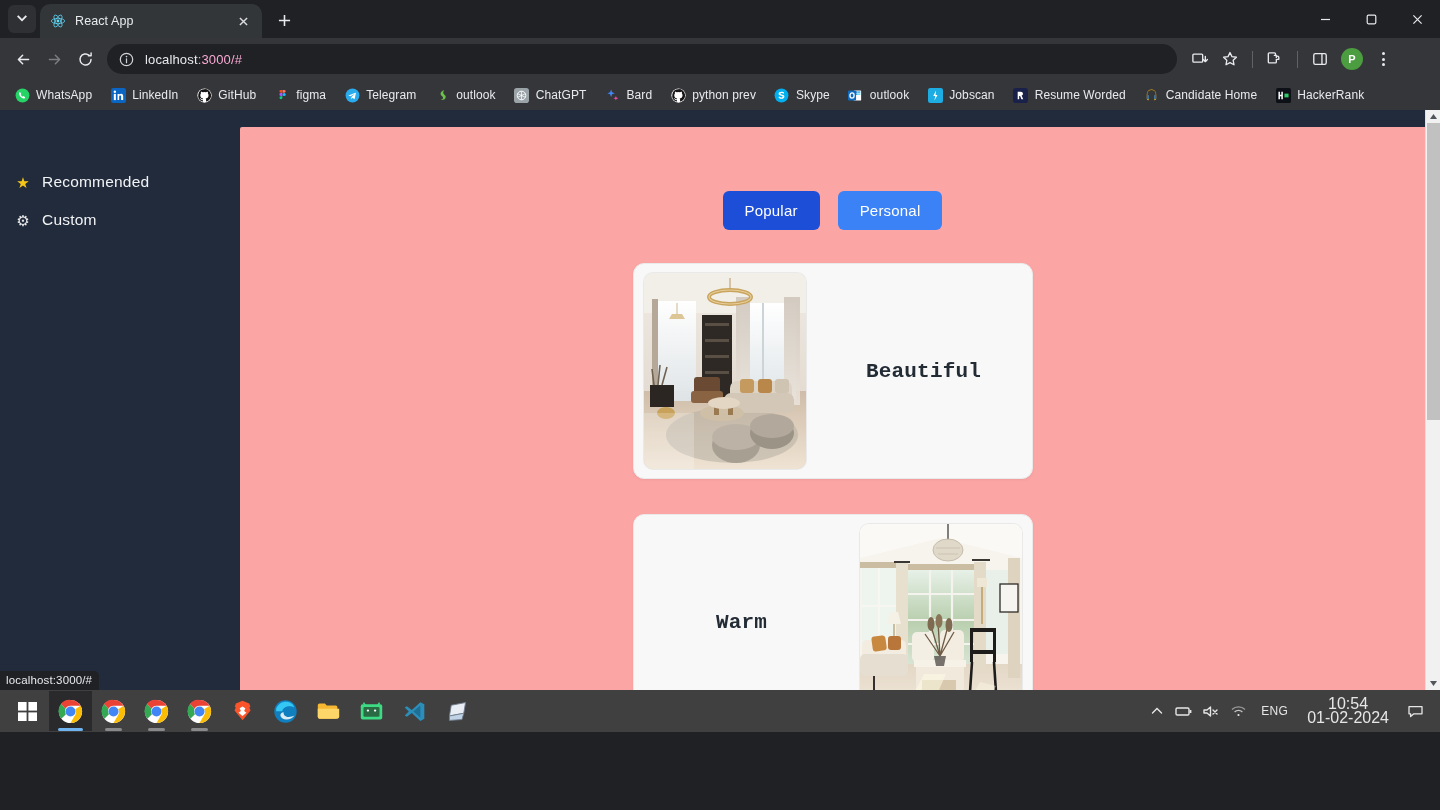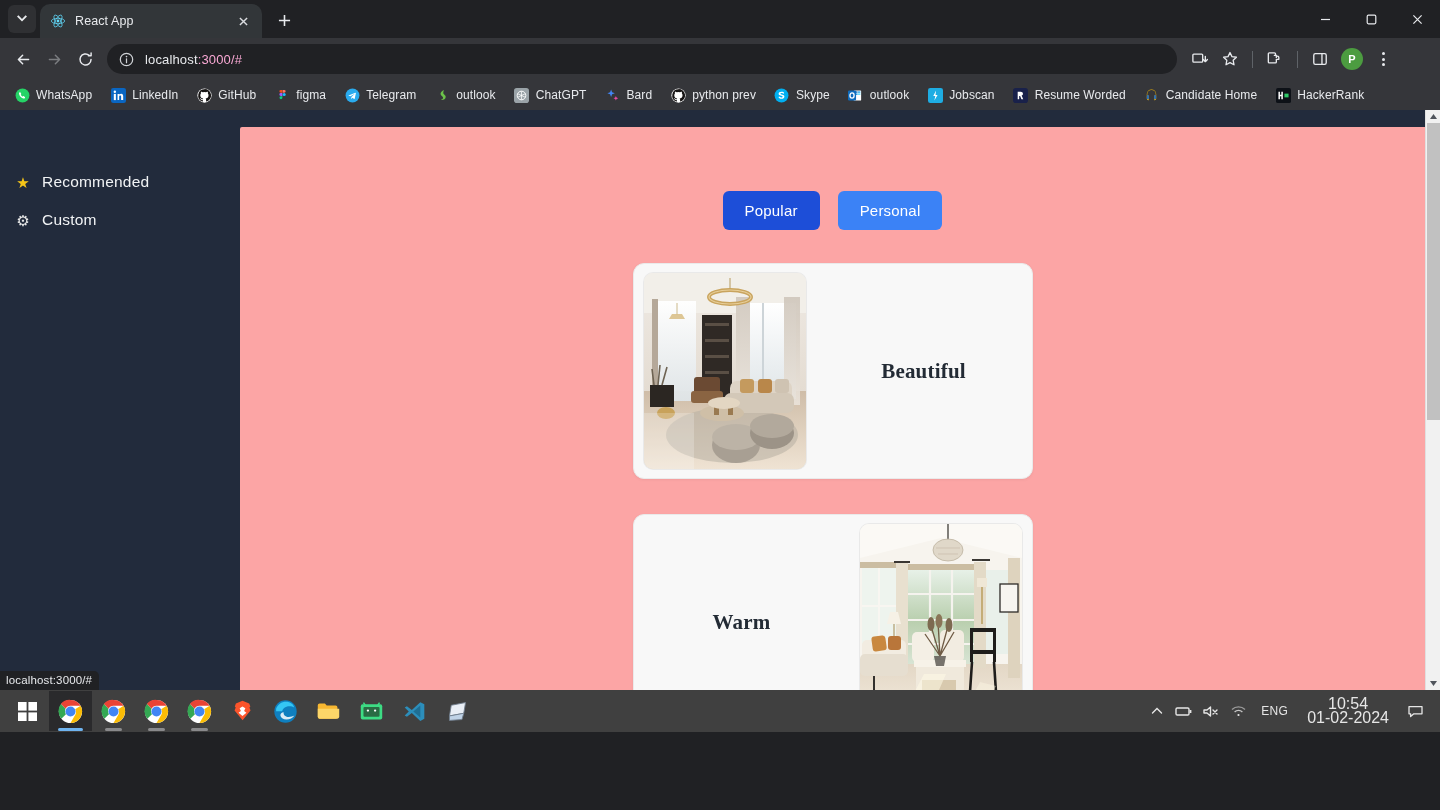--- a/index.html
+++ b/index.html
@@ -149,21 +149,21 @@
   }
   .card.left  { justify-content:flex-start; }
   .card.right { justify-content:flex-end; }
   .card .thumb {
     width:162px; height:196px; border-radius:9px; margin:0 10px;
     flex:0 0 auto; overflow:hidden; position:relative;
     box-shadow:0 0 0 1px rgba(0,0,0,.06);
   }
   .card .cardtitle {
     flex:1 1 auto; text-align:center; font-size:21px; font-weight:bold;
-    color:#232b35; letter-spacing:.2px; font-family:Liberation Serif, serif;
+    color:#232b35; letter-spacing:.2px; font-family:Liberation Mono, monospace;
   }
 
   
   .vscroll {
     position:absolute; right:0; top:0; width:15px; height:580px;
     background:#f1f1f1; border-left:1px solid #e0e0e0;
   }
   .vscroll .arrow { height:13px; display:flex; align-items:center; justify-content:center; }
   .vscroll .arrow svg { width:7px; height:5px; fill:#50555c; }
   .vscroll .thumb {

